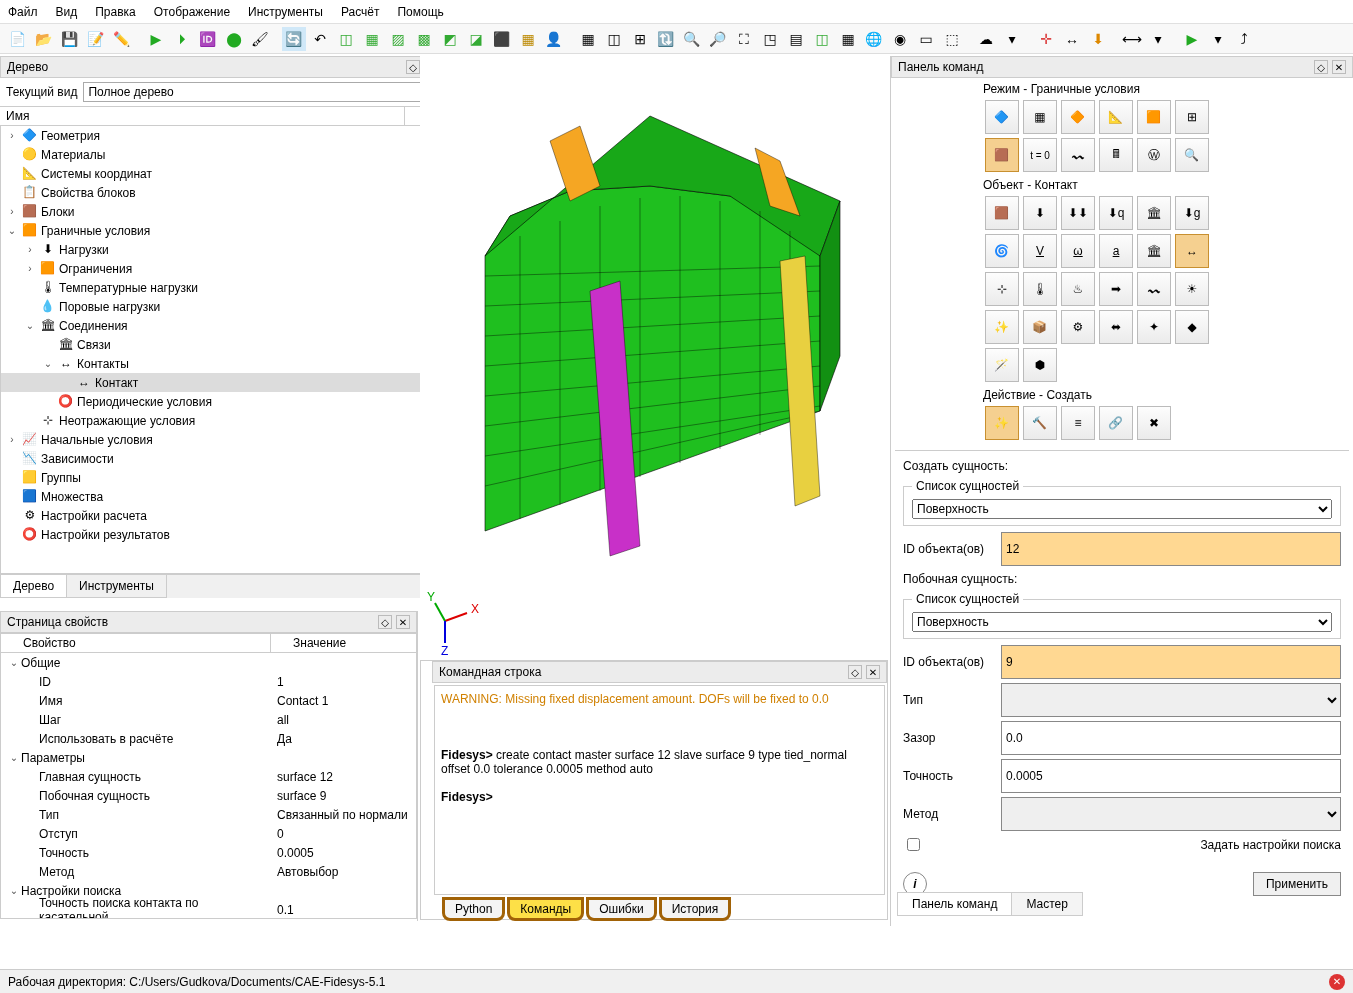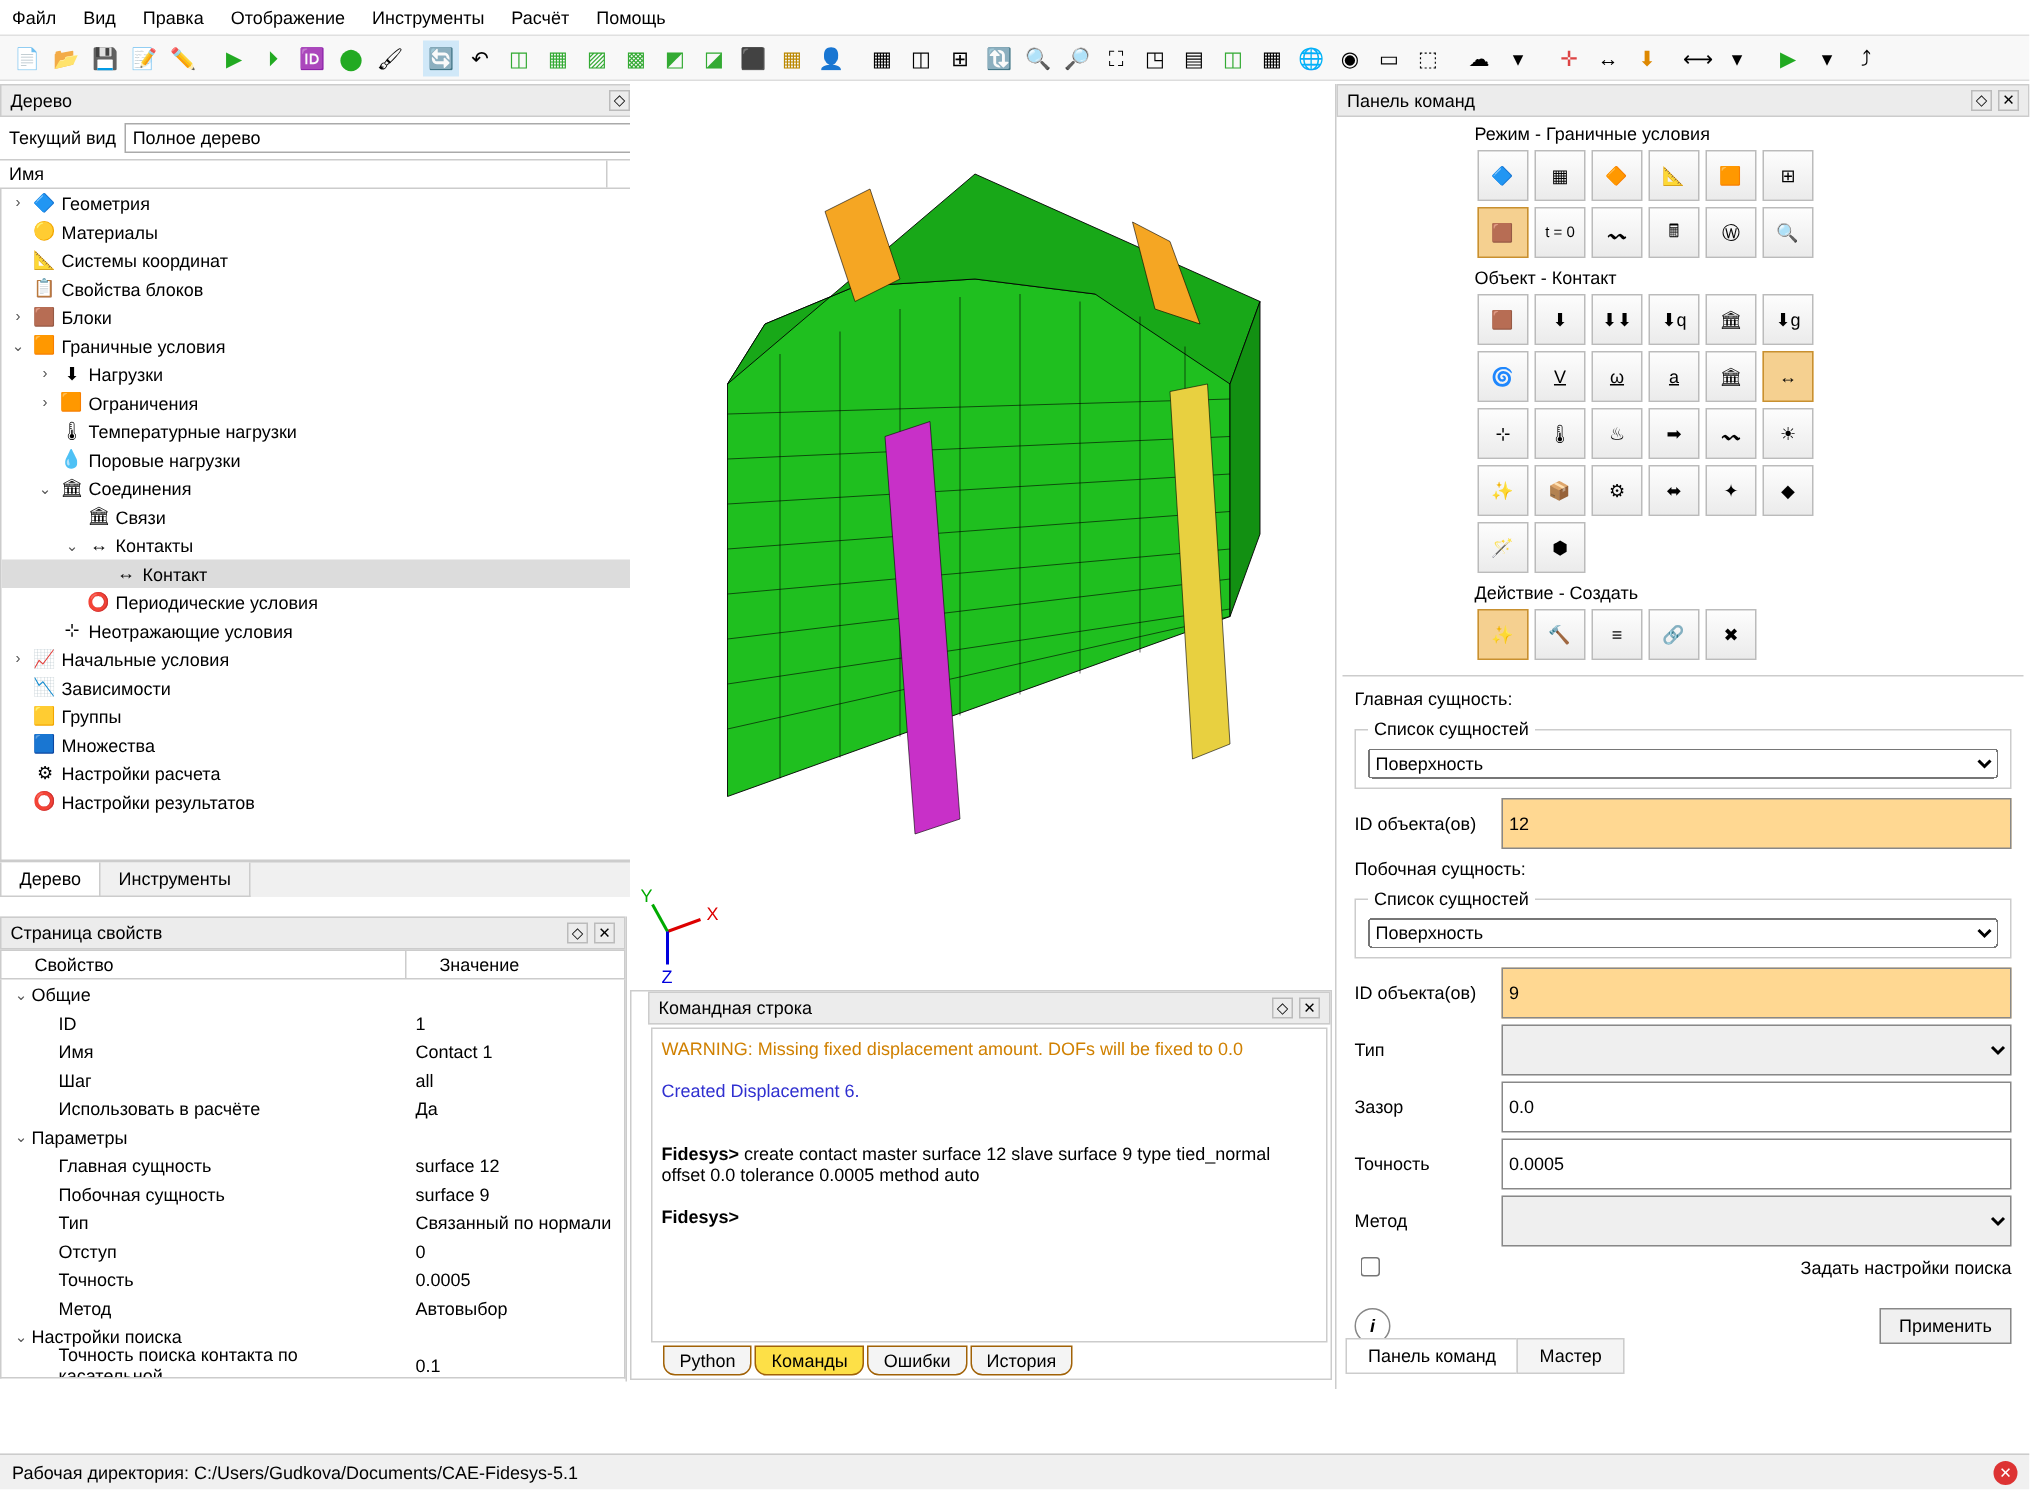--- a/index.html
+++ b/index.html
@@ -51,21 +51,21 @@
 .prop-row .pv { padding-left: 6px; }
 
 
 #viewport { position: absolute; left: 420px; top: 56px; width: 468px; height: 600px; background: #fff; }
 #viewport svg { width: 100%; height: 100%; }
 
 
 #cmdline { position: absolute; left: 420px; top: 660px; width: 468px; height: 260px; border: 1px solid #ccc; padding-left: 11px; }
 .cmd-body { height: 210px; padding: 6px; font-family: Consolas, monospace; font-size: 12px; overflow: auto; border: 1px solid #ccc; margin: 2px; }
 .cmd-tabs { display: flex; padding-left: 10px; }
-.cmd-tabs div { padding: 2px 10px; border: 1px solid #a16207; border-top-left-radius: 0; border-bottom-left-radius: 8px; border-bottom-right-radius: 8px; background: #f4f4f4; margin-right: 2px; cursor: default; }
+.cmd-tabs div { padding: 2px 10px; border: 3px solid #a16207; border-top-left-radius: 0; border-bottom-left-radius: 8px; border-bottom-right-radius: 8px; background: #f4f4f4; margin-right: 2px; cursor: default; }
 .cmd-tabs div.active { background: #fde047; }
 
 
 #cmd-panel { position: absolute; left: 890px; top: 56px; width: 463px; height: 870px; border-left: 1px solid #ccc; }
 .section-label { padding: 4px 6px 2px 92px; font-size: 12px; }
 .icon-grid { display: flex; flex-wrap: wrap; gap: 4px; padding: 2px; width: 240px; margin-left: 92px;}
 .icon-btn { width: 34px; height: 34px; border: 1px solid #bbb; background: linear-gradient(#fdfdfd,#ebebeb); display: inline-flex; align-items: center; justify-content: center; cursor: default; }
 .icon-btn.sel { background: #f5d090; border-color: #c89030; }
 .form-area { padding: 8px 12px; }
 .form-row { display: flex; align-items: center; margin: 4px 0; gap: 8px; justify-content: space-between; }
@@ -468,21 +468,20 @@
   <div class="panel-title">
     <span>Командная строка</span>
     <div class="close-btns">
       <span>◇</span>
       <span>✕</span>
     </div>
   </div>
   <div class="cmd-body">
     <div style="color:#d08000">WARNING: Missing fixed displacement amount. DOFs will be fixed to 0.0</div>
     <br>
-    <div style="color:#3030d0">Created Displacement 6.</div>
     <br><br>
     <div><b>Fidesys&gt;</b><span> create contact master surface 12 slave surface 9 type tied_normal offset 0.0 tolerance 0.0005 method auto</span></div>
     <br>
     <div><b>Fidesys&gt;</b></div>
   </div>
   <div class="cmd-tabs">
     <div>Python</div>
     <div class="active">Команды</div>
     <div>Ошибки</div>
     <div>История</div>
@@ -555,21 +554,21 @@
     <span class="icon-btn sel">✨</span>
     <span class="icon-btn">🔨</span>
     <span class="icon-btn">≡</span>
     <span class="icon-btn">🔗</span>
     <span class="icon-btn">✖</span>
   </div>
 
   <div style="border-top:1px solid #ccc; margin:8px 4px 0 4px"></div>
 
   <div class="form-area">
-    <div>Главная сущность:</div>
+    <div>Создать сущность:</div>
     <fieldset>
       <legend>Список сущностей</legend>
       <select style="width:100%;height:20px"><option>Поверхность</option></select>
     </fieldset>
     <div class="form-row">
       <label>ID объекта(ов)</label>
       <input type="text" class="hl-input" value="12" style="">
     </div>
 
     <div style="margin-top:6px">Побочная сущность:</div>

